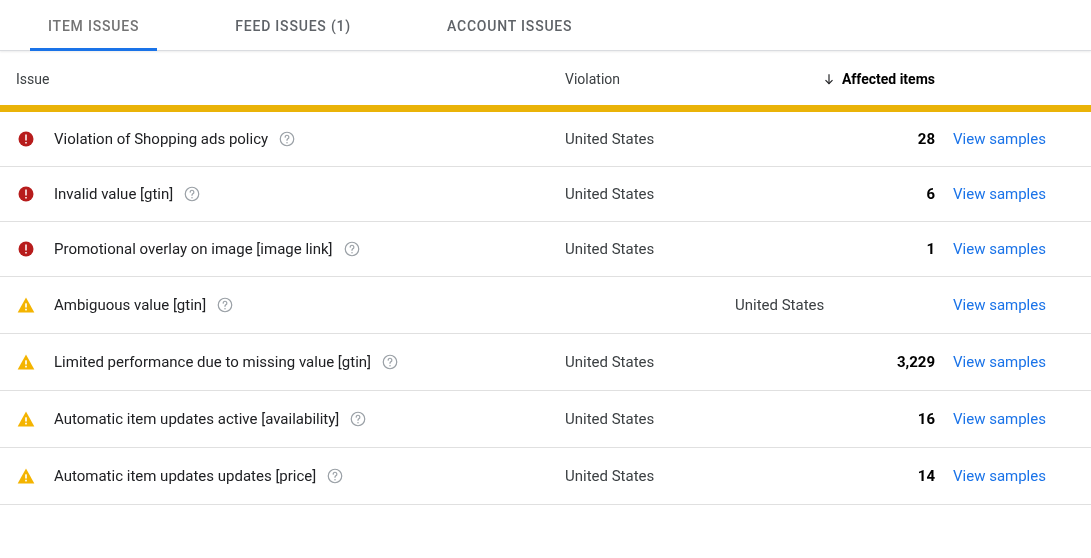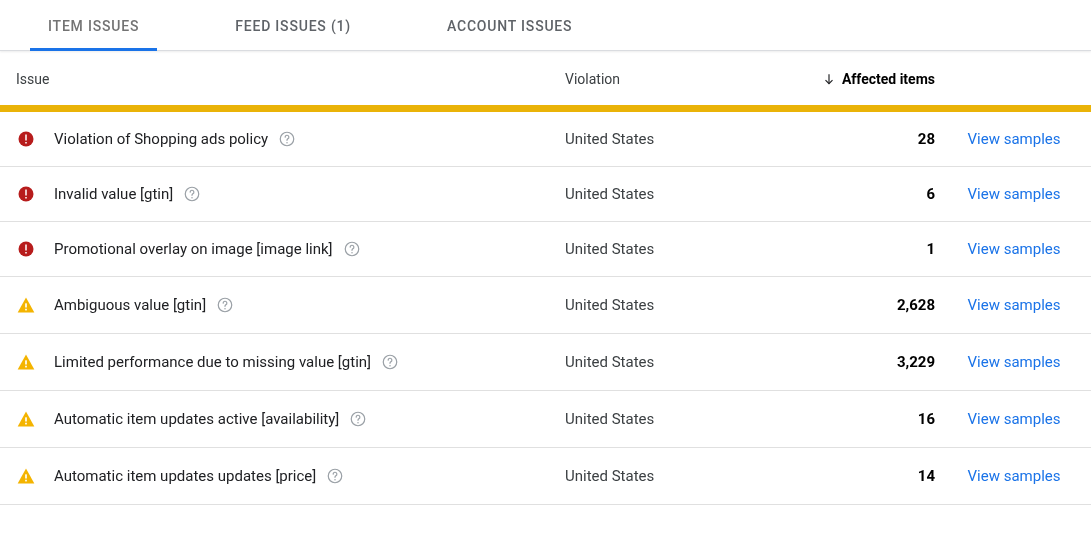--- a/index.html
+++ b/index.html
@@ -42,21 +42,21 @@
       display: flex;
       align-items: center;
       padding: 20px 16px 18px 16px;
       border-bottom: 7px solid #eab308;
       font-size: 14px;
       color: #3c4043;
     }
     .col-issue { flex: 1 1 auto; }
     .col-countries { width: 200px; }
     .col-affected { width: 170px; text-align: right; display:flex; justify-content:flex-end; align-items:center; gap:6px; font-weight:700; color:#000000;}
-    .col-action { width: 140px; padding-left: 18px; text-align: center; }
+    .col-action { width: 140px; padding-left: 18px; }
     .arrow-down-svg { width:14px; height:14px; }
     .rows {}
     .row {
       display: flex;
       align-items: center;
       padding: 18px 16px;
       border-bottom: 1px solid #e0e0e0;
       font-size: 15px;
       color: #202124;
     }
@@ -177,21 +177,20 @@
           <span class="help-icon">
             <svg width="18" height="18" viewBox="0 0 24 24">
               <circle cx="12" cy="12" r="9" fill="none" stroke="#9aa0a6" stroke-width="1.6"></circle>
               <path d="M9.5 9.5 a2.5 2.5 0 1 1 3.5 2.3 c-1 .5-1 1.2-1 2" fill="none" stroke="#9aa0a6" stroke-width="1.6" stroke-linecap="round"></path>
               <circle cx="12" cy="17" r="1" fill="#9aa0a6"></circle>
             </svg>
           </span>
         </span>
       </div>
       <div class="col-countries">United States</div>
-      <div class="col-affected">2,628</div>
       <div class="col-action"><span class="view-link">View samples</span></div>
     </div>
     <div class="row">
       <div class="col-issue">
         <span class="icon-wrap">
           <svg width="20" height="20" viewBox="0 0 24 24">
             <path d="M12 3 L22 21 L2 21 Z" fill="#f4b400"></path>
             <rect x="11" y="10" width="2" height="5" fill="#fff"></rect>
             <rect x="11" y="16.5" width="2" height="2" fill="#fff"></rect>
           </svg>

